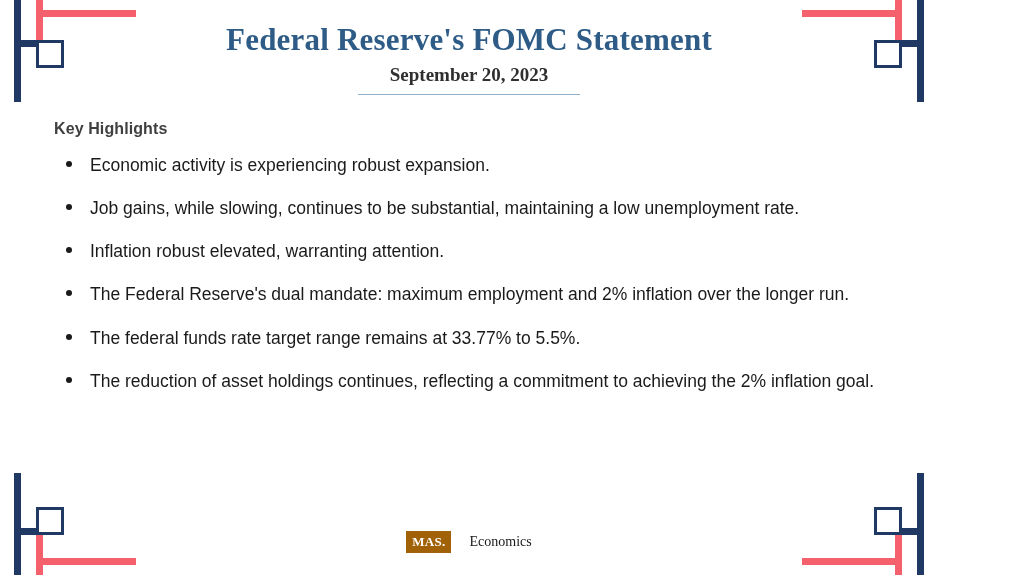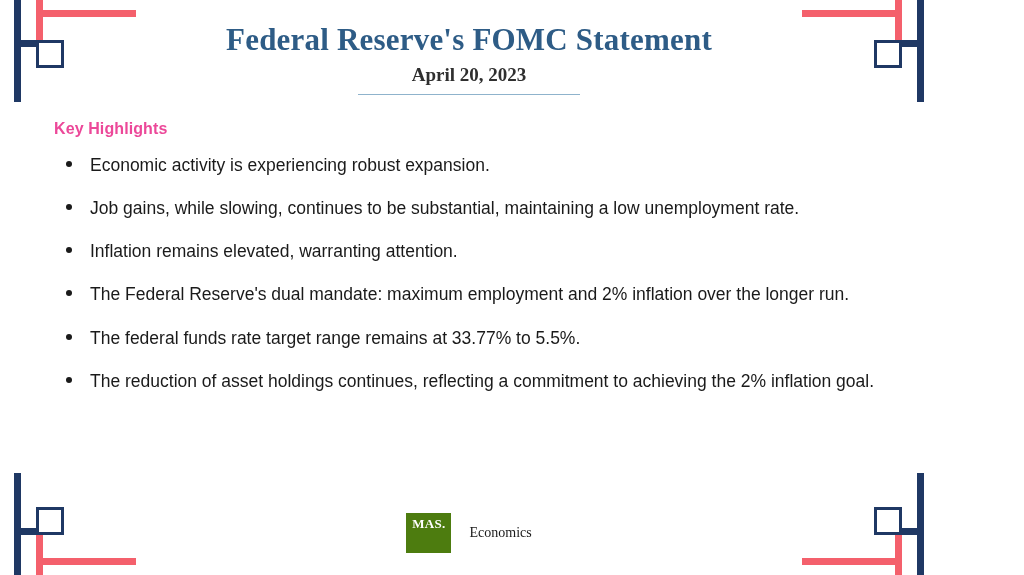--- a/index.html
+++ b/index.html
@@ -97,21 +97,21 @@
     margin: 8px auto 0 auto;
   }
 
   
   .section-label {
     position: absolute;
     top: 120px;
     left: 54px;
     font-size: 16px;
     font-weight: bold;
-    color: #ec4899;
+    color: #404040;
     letter-spacing: 0.1px;
   }
   .bullets {
     position: absolute;
     top: 148px;
     left: 54px;
     right: 52px;
     margin: 0;
     padding: 0 0 0 32px;
     list-style: none;
@@ -143,25 +143,25 @@
     width: 100%;
     text-align: center;
     font-family: "Liberation Serif", serif;
   }
   .logo-wrap {
     display: inline-block;
     vertical-align: middle;
   }
   .logo-mark {
     display: inline-block;
-    background: #4d7c0f;
+    background: #a16207;
     color: #ffffff;
     font-weight: bold;
     font-size: 13px;
-    padding: 3px 5px 21px 6px;
+    padding: 3px 5px 3px 6px;
     letter-spacing: 0.3px;
     vertical-align: middle;
   }
   .logo-text {
     display: inline-block;
     color: #1a1a1a;
     font-size: 14px;
     padding-left: 19px;
     vertical-align: middle;
   }
@@ -198,30 +198,30 @@
   <div class="corner corner-br">
     <div class="bar v-navy"></div>
     <div class="bar red v-red"></div>
     <div class="bar red h-red"></div>
     <div class="bar h-navy"></div>
     <div class="bar sq"></div>
   </div>
 
   <div class="header">
     <h1 class="title">Federal Reserve's FOMC Statement</h1>
-    <div class="subtitle">April 20, 2023</div>
+    <div class="subtitle">September 20, 2023</div>
     <div class="rule"></div>
   </div>
 
   <div class="section-label">Key Highlights</div>
 
   <ul class="bullets">
     <li>Economic activity is experiencing robust expansion.</li>
     <li>Job gains, while slowing, continues to be substantial, maintaining a low unemployment rate.</li>
-    <li>Inflation remains elevated, warranting attention.</li>
+    <li>Inflation robust elevated, warranting attention.</li>
     <li>The Federal Reserve's dual mandate: maximum employment and 2% inflation over the longer run.</li>
     <li>The federal funds rate target range remains at 33.77% to 5.5%.</li>
     <li>The reduction of asset holdings continues, reflecting a commitment to achieving the 2% inflation goal.</li>
   </ul>
 
   <div class="footer">
     <span class="logo-wrap">
       <span class="logo-mark">MAS.</span><span class="logo-text">Economics</span>
     </span>
   </div>

